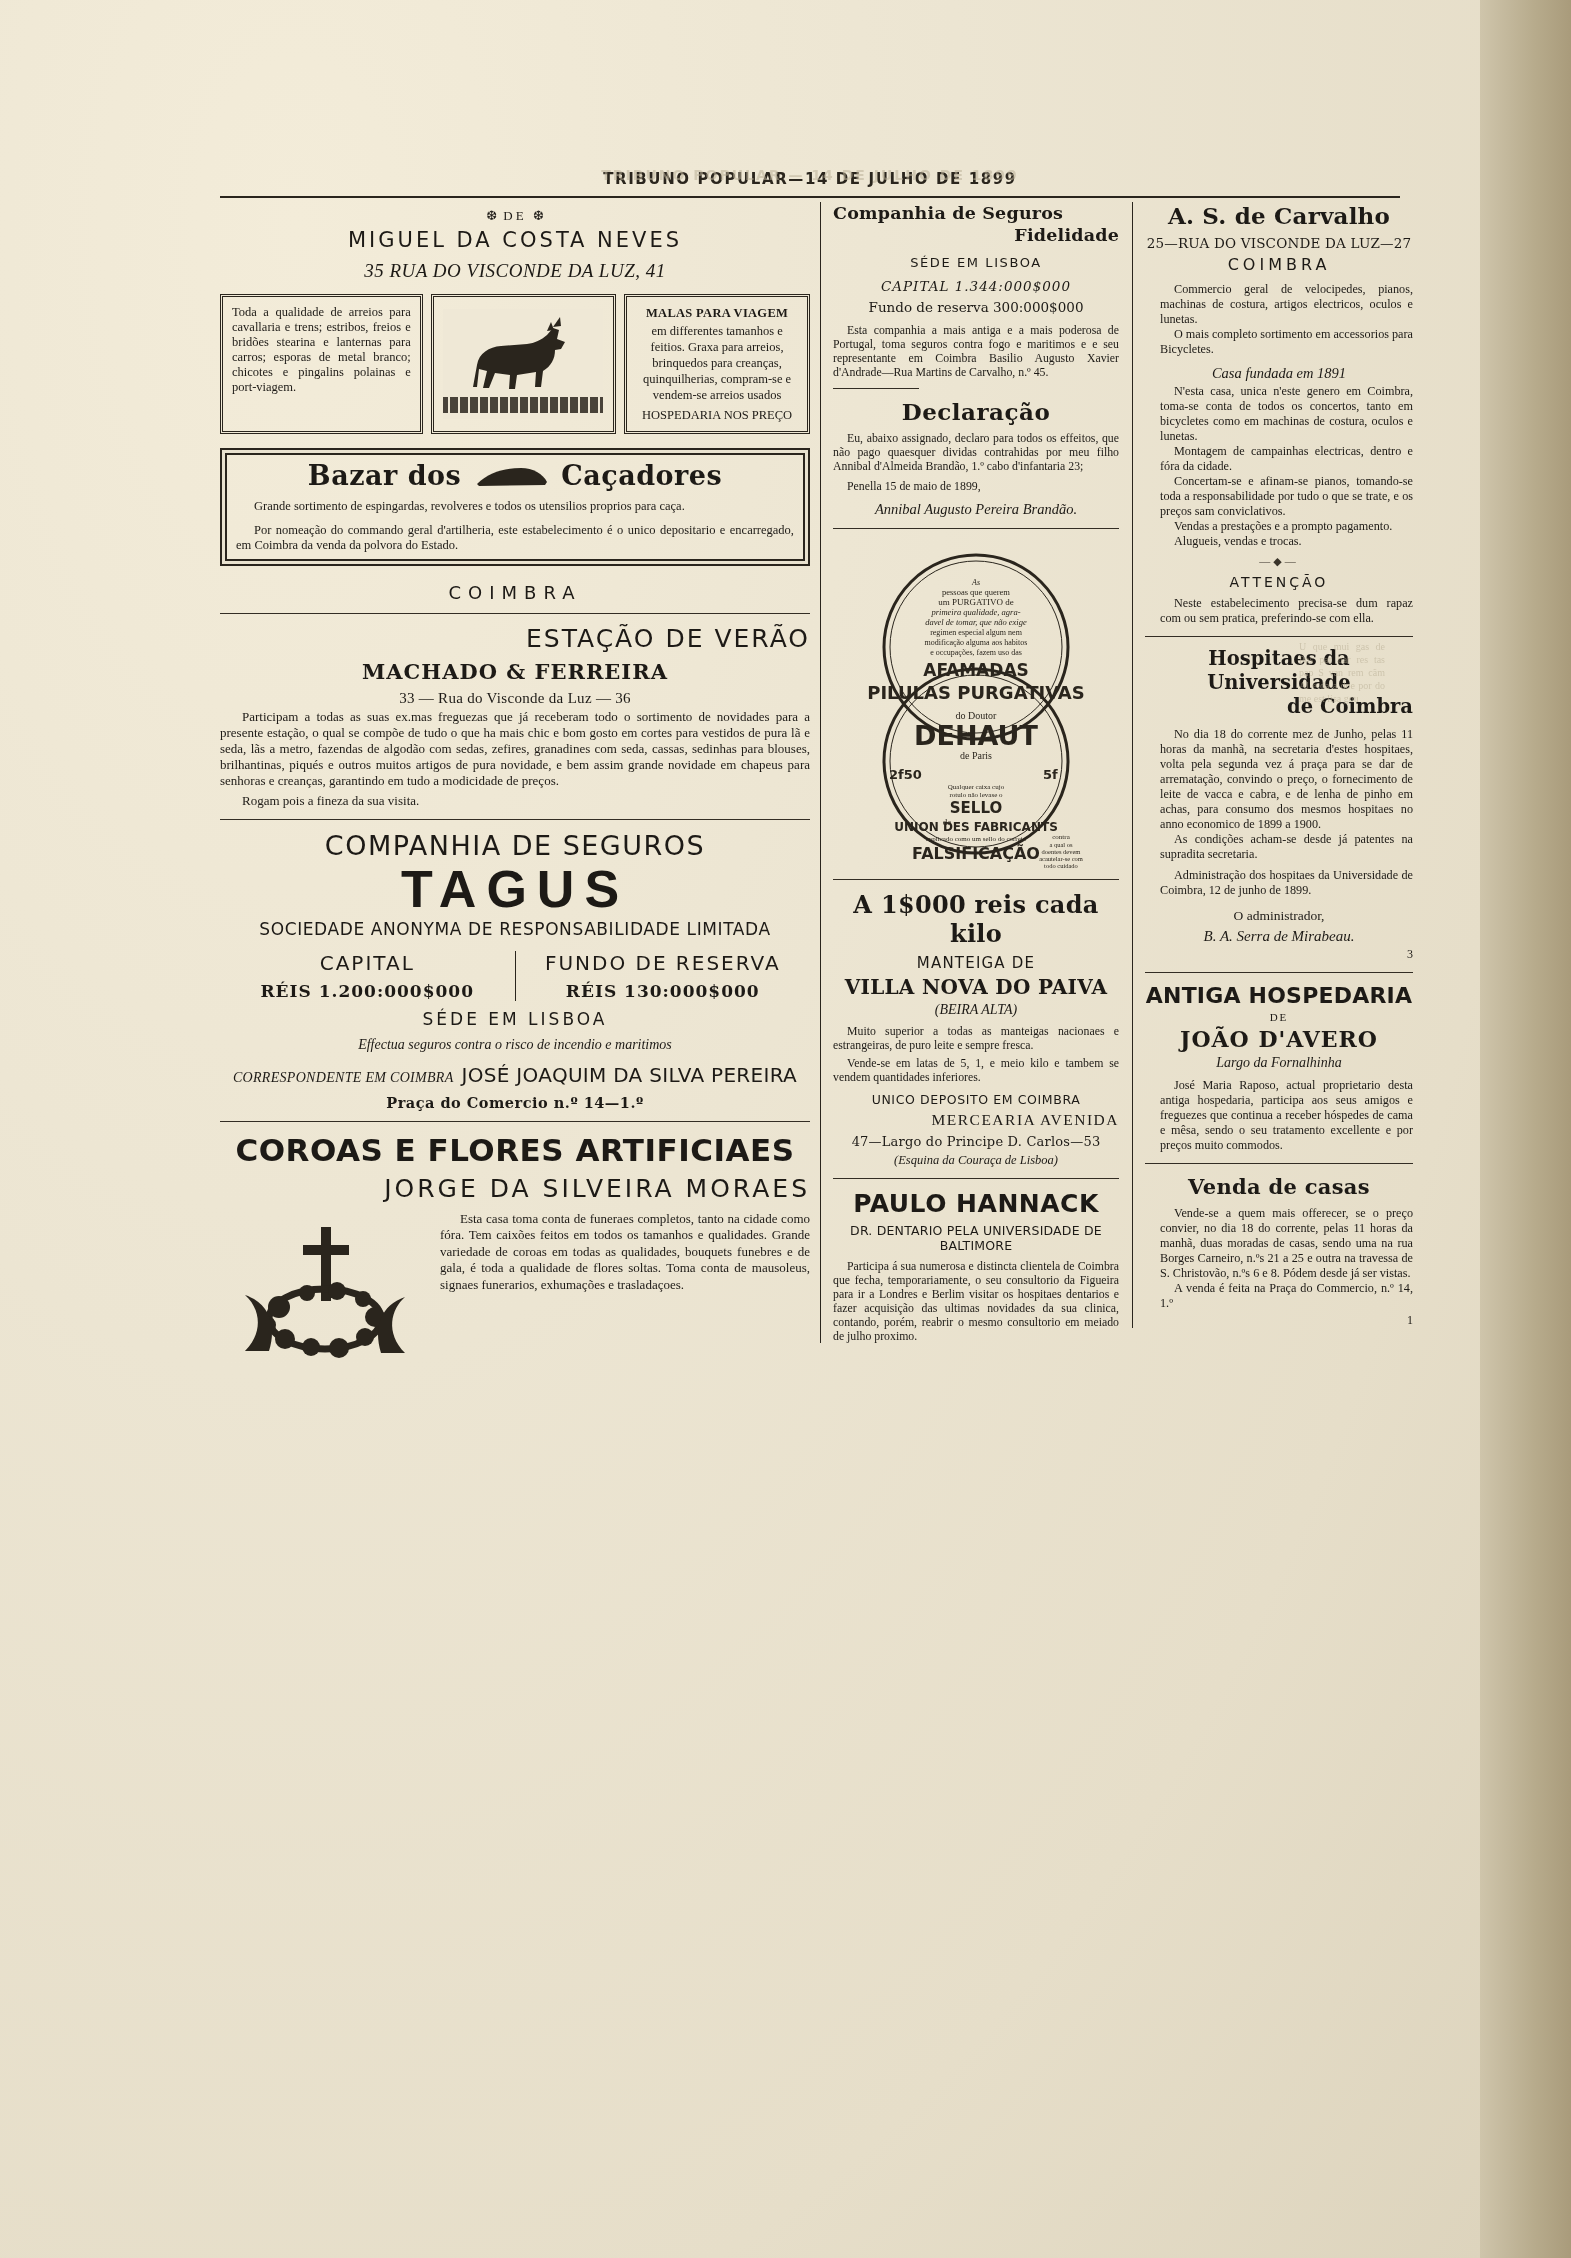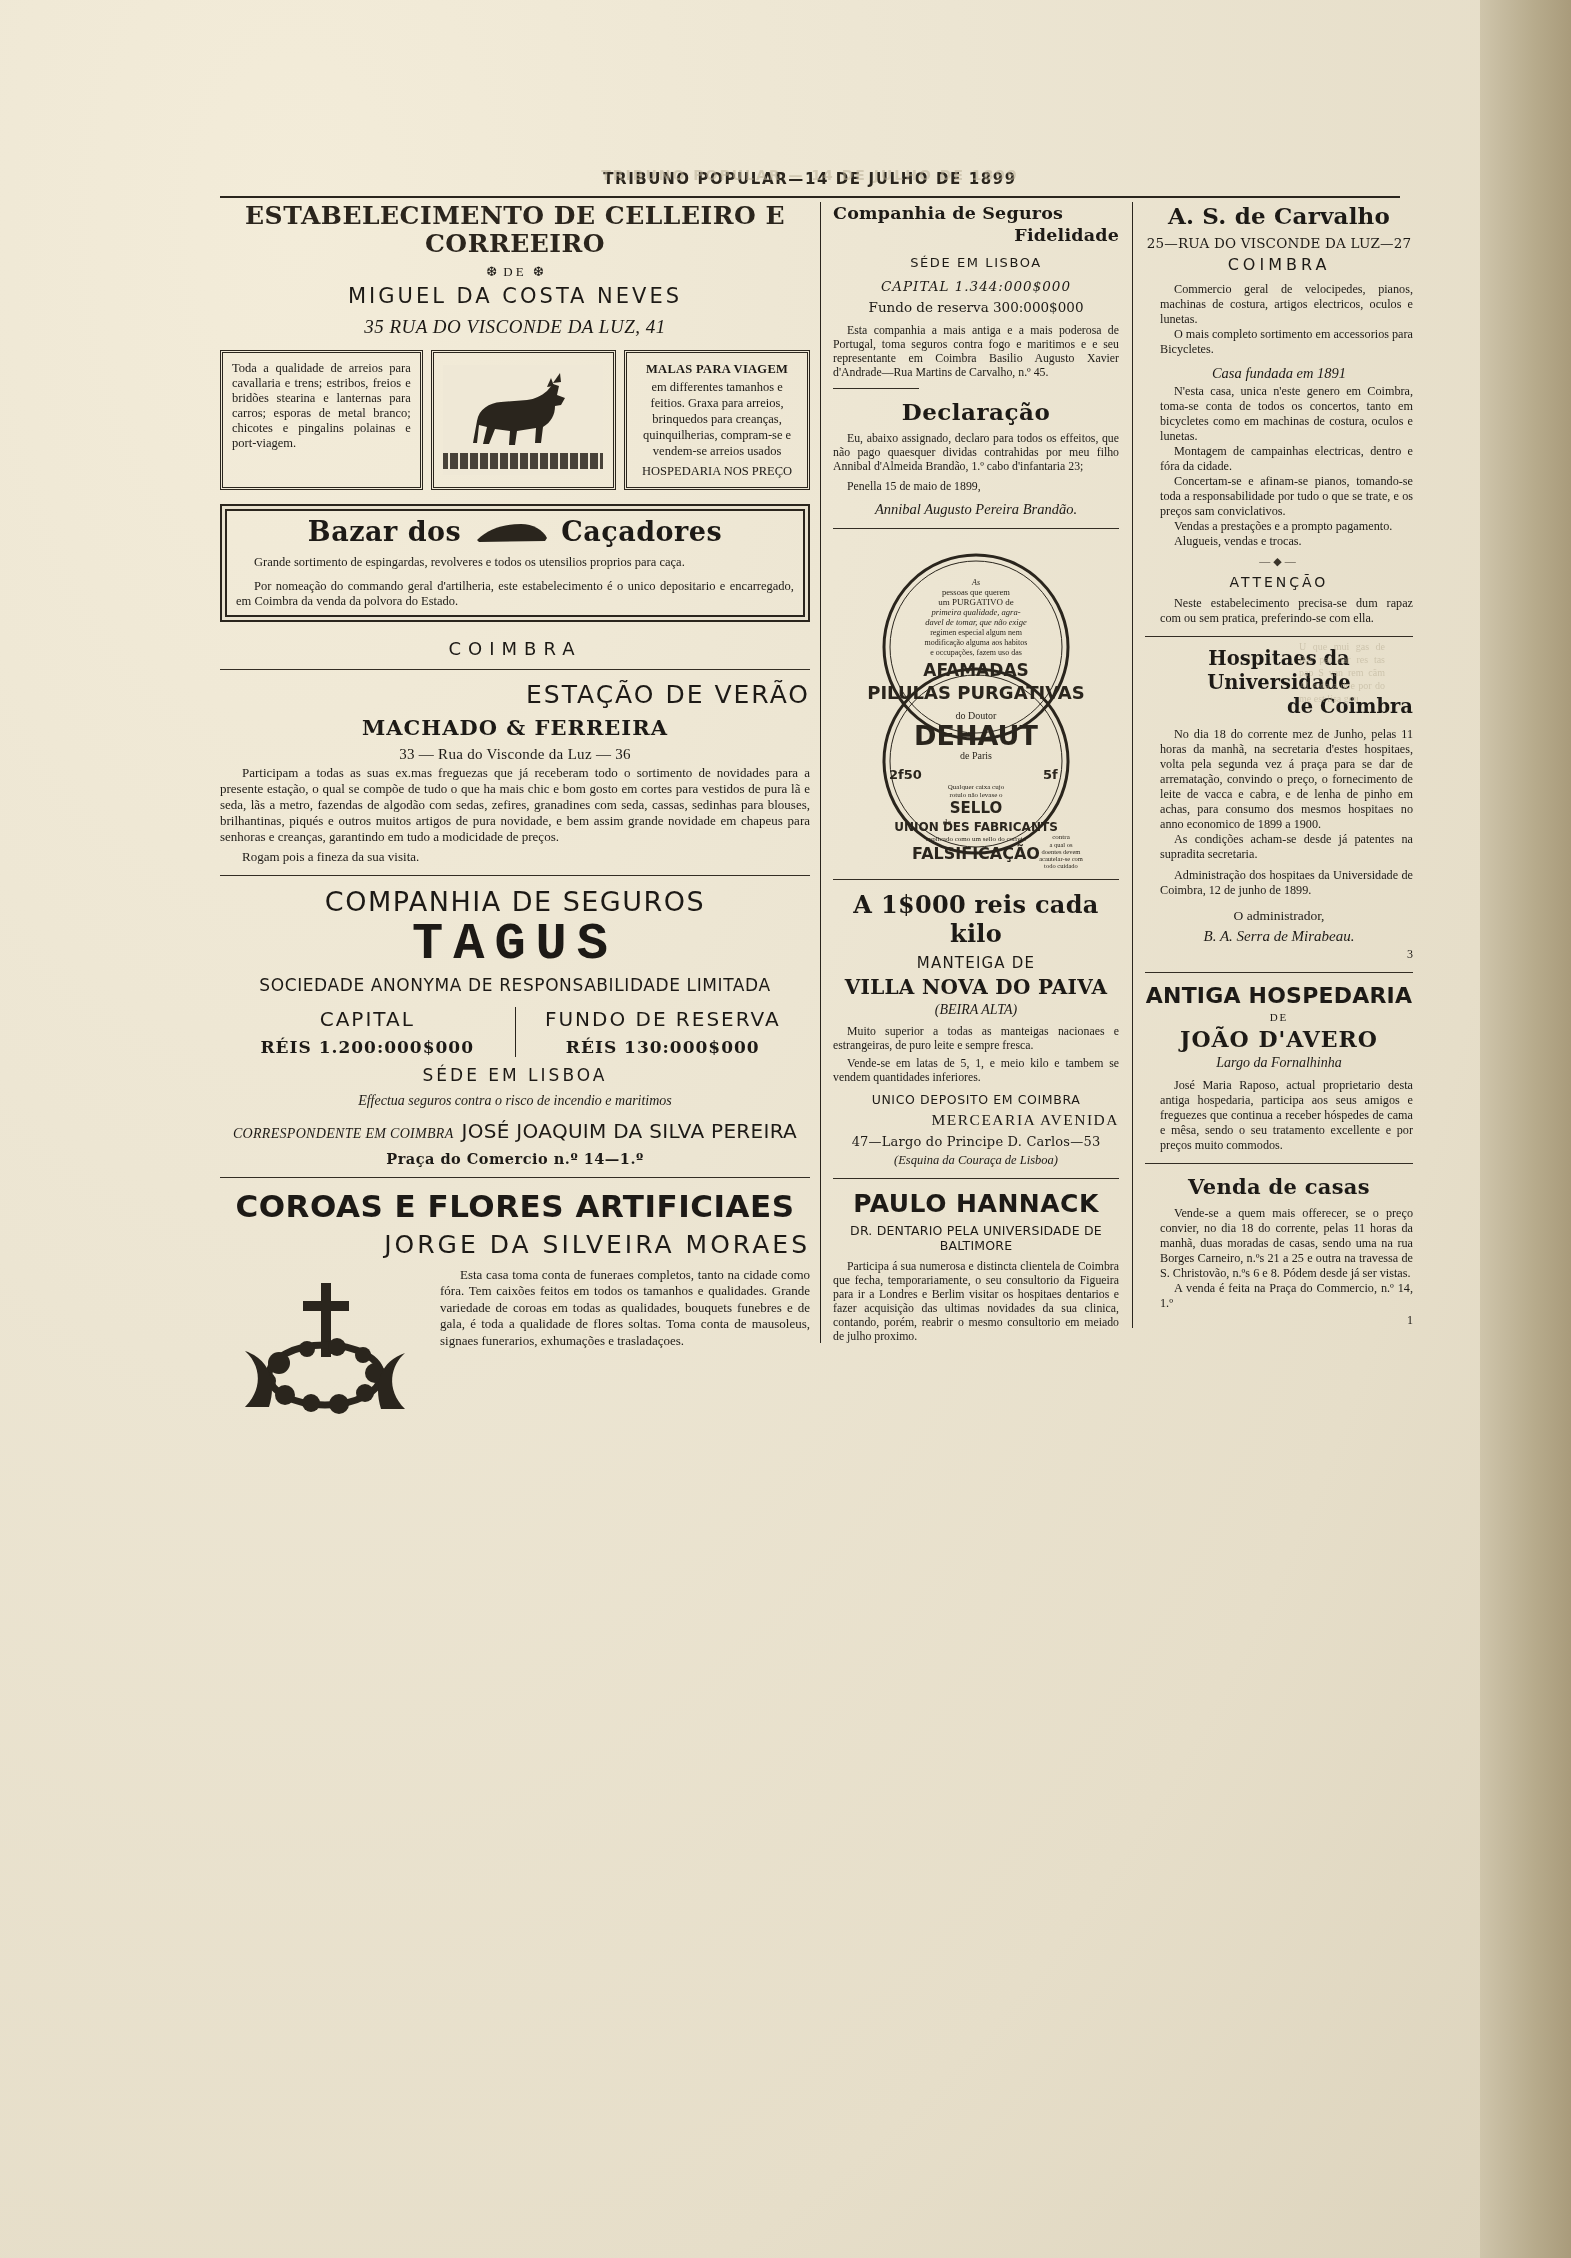--- a/index.html
+++ b/index.html
@@ -77,21 +77,21 @@
   .orn p{font-size:12.5px;line-height:15.5px;text-align:justify;margin:8px 0 0;text-indent:18px;}
 
   .coimbra{text-align:center;font-family:"DejaVu Sans",sans-serif;font-size:18px;letter-spacing:7px;margin:16px 0 6px;}
 
   .t-estacao{font-family:"DejaVu Sans",sans-serif;font-size:25px;letter-spacing:2px;text-align:right;margin-top:4px;}
   .t-machado{font-family:"DejaVu Serif",serif;font-weight:bold;font-size:21px;letter-spacing:1px;text-align:center;margin-top:6px;}
   .t-machaddr{font-family:"Liberation Serif",serif;font-size:15px;text-align:center;margin-top:6px;letter-spacing:.3px;}
   .body-just{font-size:13px;line-height:16px;text-align:justify;margin-top:2px;text-indent:22px;}
 
   .t-tagus-top{font-family:"DejaVu Sans",sans-serif;font-size:27px;letter-spacing:1.5px;text-align:center;}
-  .t-tagus{font-family:Liberation Mono, monospace;font-weight:bold;font-size:52px;letter-spacing:10px;text-align:center;line-height:56px;}
+  .t-tagus{font-family:Liberation Sans, sans-serif;font-weight:bold;font-size:52px;letter-spacing:10px;text-align:center;line-height:56px;}
   .t-soc{font-family:"DejaVu Sans",sans-serif;font-size:17px;letter-spacing:.6px;text-align:center;margin-top:2px;}
   .cap2{display:flex;margin-top:12px;text-align:center;}
   .cap2 .h{font-family:"DejaVu Sans",sans-serif;font-size:20px;letter-spacing:2px;}
   .cap2 .v{font-family:"DejaVu Serif",serif;font-weight:bold;font-size:17px;letter-spacing:1px;margin-top:6px;}
   .cap2 .half{flex:1;}
   .cap2 .half:first-child{border-right:1px solid #2a251d;}
   .t-sede{text-align:center;font-family:"DejaVu Sans",sans-serif;font-size:17px;letter-spacing:3px;margin-top:8px;}
   .t-efect{text-align:center;font-style:italic;font-size:14px;margin-top:8px;}
   .corr{display:flex;align-items:baseline;justify-content:center;gap:8px;margin-top:10px;}
   .corr .lbl{font-style:italic;font-size:14px;letter-spacing:.3px;}
@@ -157,21 +157,20 @@
       <span class="ghost">TRIBUNO POPULAR — 14 DE JULHO DE 1899</span>
       <span>TRIBUNO POPULAR—14 DE JULHO DE 1899</span>
     </div>
     <div class="rule-top"></div>
 
     <div class="cols">
 
       <div class="col c1">
 
         <div>
-          <div class="ttl-out t-estab">ESTABELECIMENTO DE CELLEIRO E CORREEIRO</div>
           <div class="de">
             <span style="letter-spacing:0">❆</span>
             <span>DE</span>
             <span style="letter-spacing:0">❆</span>
           </div>
           <div class="t-miguel">MIGUEL DA COSTA NEVES</div>
           <div class="t-addr">35 RUA DO VISCONDE DA LUZ, 41</div>
 
           <div class="boxrow">
             <div class="bx bx1">Toda a qualidade de arreios para cavallaria e trens; estribos, freios e bridões stearina e lanternas para carros; esporas de metal branco; chicotes e pingalins polainas e port-viagem.</div>

